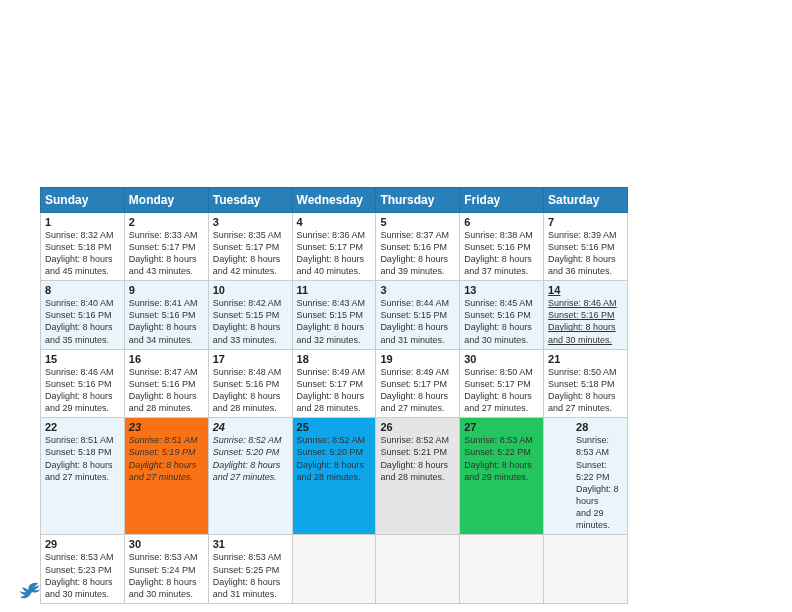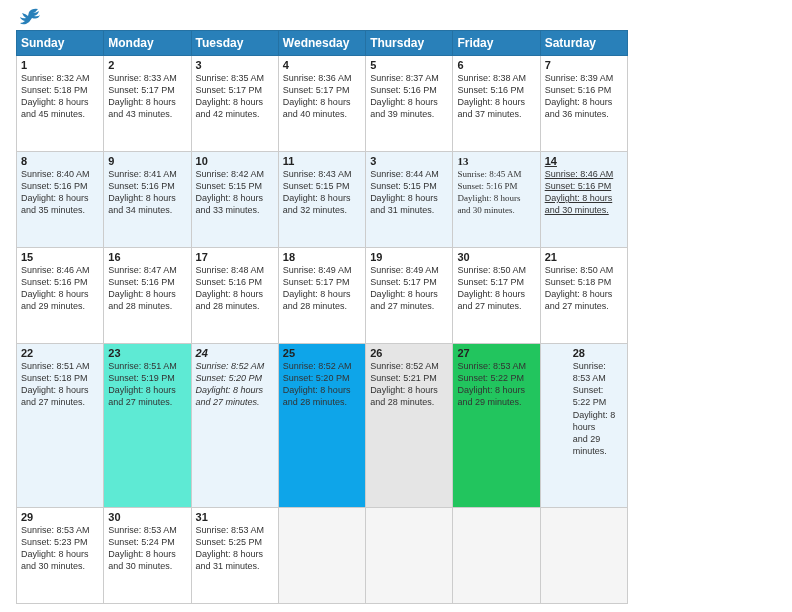--- a/index.html
+++ b/index.html
@@ -8,21 +8,22 @@
       background: #fff;
       width: 792px;
       height: 612px;
       overflow: hidden;
     }
     .page {
       width: 644px;
       height: 612px;
       padding: 12px 16px 8px 16px;
       display: flex;
-      flex-direction: column;
+      flex-direction: row;
+      align-items: flex-end;
     }
     .header {
       display: flex;
       justify-content: space-between;
       align-items: flex-start;
       margin-bottom: 8px;
     }
     .logo {
       display: flex;
       flex-direction: column;
@@ -161,21 +162,21 @@
             <div class="cell-text">Sunrise: 8:42 AM<br>Sunset: 5:15 PM<br>Daylight: 8 hours<br>and 33 minutes.</div>
           </td>
           <td style="background: rgb(234, 244, 251);">
             <span class="day-num">11</span>
             <div class="cell-text">Sunrise: 8:43 AM<br>Sunset: 5:15 PM<br>Daylight: 8 hours<br>and 32 minutes.</div>
           </td>
           <td style="background: rgb(234, 244, 251);">
             <span class="day-num">3</span>
             <div class="cell-text">Sunrise: 8:44 AM<br>Sunset: 5:15 PM<br>Daylight: 8 hours<br>and 31 minutes.</div>
           </td>
-          <td style="background: rgb(234, 244, 251); font-family: Liberation Serif, serif;">
+          <td style="background: rgb(234, 244, 251);">
             <span class="day-num">13</span>
             <div class="cell-text">Sunrise: 8:45 AM<br>Sunset: 5:16 PM<br>Daylight: 8 hours<br>and 30 minutes.</div>
           </td>
           <td style="background: rgb(234, 244, 251); text-decoration: underline;">
             <span class="day-num">14</span>
             <div class="cell-text">Sunrise: 8:46 AM<br>Sunset: 5:16 PM<br>Daylight: 8 hours<br>and 30 minutes.</div>
           </td>
         </tr>
         <tr>
           <td>
@@ -205,21 +206,21 @@
           <td>
             <span class="day-num">21</span>
             <div class="cell-text">Sunrise: 8:50 AM<br>Sunset: 5:18 PM<br>Daylight: 8 hours<br>and 27 minutes.</div>
           </td>
         </tr>
         <tr>
           <td style="background: rgb(234, 244, 251);">
             <span class="day-num">22</span>
             <div class="cell-text">Sunrise: 8:51 AM<br>Sunset: 5:18 PM<br>Daylight: 8 hours<br>and 27 minutes.</div>
           </td>
-          <td style="background: #5eead4;">
+          <td style="background: #f97316; font-style: italic;">
             <span class="day-num">23</span>
             <div class="cell-text">Sunrise: 8:51 AM<br>Sunset: 5:19 PM<br>Daylight: 8 hours<br>and 27 minutes.</div>
           </td>
           <td style="background: rgb(234, 244, 251); font-style: italic;">
             <span class="day-num">24</span>
             <div class="cell-text">Sunrise: 8:52 AM<br>Sunset: 5:20 PM<br>Daylight: 8 hours<br>and 27 minutes.</div>
           </td>
           <td style="background: #0ea5e9;">
             <span class="day-num">25</span>
             <div class="cell-text">Sunrise: 8:52 AM<br>Sunset: 5:20 PM<br>Daylight: 8 hours<br>and 28 minutes.</div>

